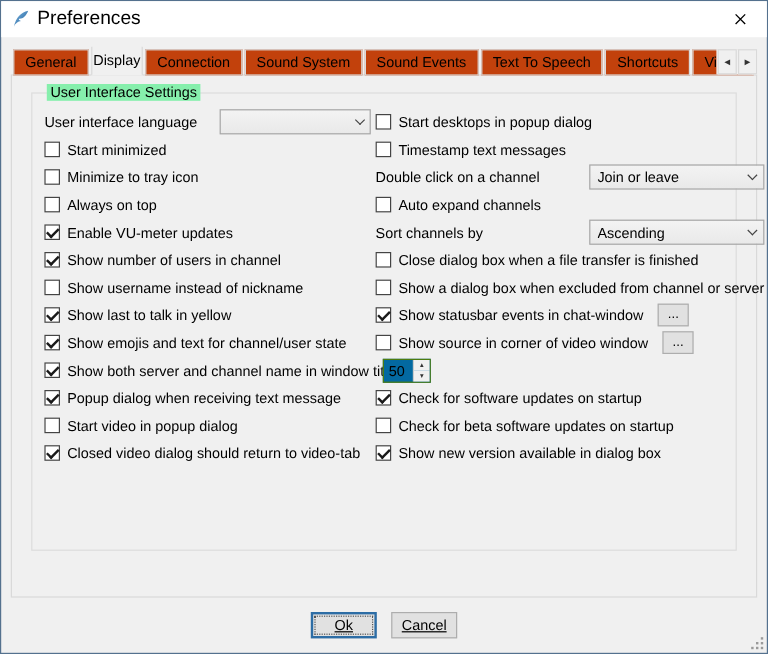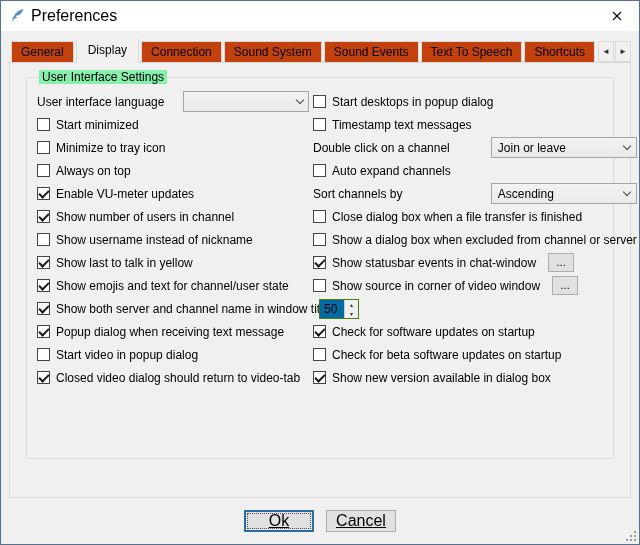--- a/index.html
+++ b/index.html
@@ -6,21 +6,21 @@
   html,body{width:640px;height:545px;overflow:hidden}
   body{font-family:"Liberation Sans",sans-serif;font-size:12px;color:#000;background:#f0f0f0}
   .window{width:640px;height:545px;border:1px solid #54718e;display:flex;flex-direction:column;position:relative;background:#f0f0f0}
   .titlebar{height:30px;background:#fff;display:flex;align-items:center;padding-left:8px;flex:none}
   .app-icon{width:16px;height:16px;margin-right:6px}
   .title-text{font-size:16px}
   .close-btn{margin-left:auto;width:45px;height:30px;display:flex;align-items:center;justify-content:center;cursor:default}
   .content{flex:1;display:flex;flex-direction:column;padding:8px 8px 0;min-height:0}
   .tabbar{display:flex;align-items:flex-end;position:relative;height:24px;z-index:2;margin-bottom:-1px;overflow:hidden;padding-left:2px}
   .tab{flex:none;background:#c2410c;border:1px solid #d9d9d9;padding:3px 9px;white-space:nowrap;margin-right:2px}
-  .tab.selected{background:#f0f0f0;border-bottom:1px solid #f0f0f0;padding:5px 11px}
+  .tab.selected{background:#f0f0f0;border-bottom:1px solid #f0f0f0;padding:5px 1px}
   .tab-arrows{position:absolute;right:0;bottom:1px;display:flex;background:#f0f0f0}
   .tab-arrow{width:16px;height:21px;border:1px solid #d9d9d9;background:#f0f0f0;display:flex;align-items:center;justify-content:center;font-size:8px;color:#333;margin-left:1px}
   .tabpage{flex:1;border:1px solid #d9d9d9;background:#f0f0f0;position:relative;min-height:0}
   .groupbox{position:relative;margin:14px 16px;border:1px solid #dcdcdc;height:382px;padding:12px 6px 0 10px}
   .gb-title{position:absolute;top:-8px;left:12px;background:#86efac;padding:0 3px}
   .columns{display:grid;grid-template-columns:272px 1fr;column-gap:4px}
   .col{display:flex;flex-direction:column}
   .row{display:flex;align-items:center;height:23px;gap:6px}
   .lbl{white-space:nowrap}
   .cb{flex:none;width:13px;height:13px;background:#fff;border:1px solid #444;position:relative}
@@ -30,21 +30,21 @@
   .combo-arrow{flex:none;width:17px;height:100%;display:flex;align-items:center;justify-content:center}
   .chev{width:6px;height:6px;border-right:1px solid #444;border-bottom:1px solid #444;transform:rotate(45deg);margin-top:-3px}
   .lang-combo{width:126px;margin-left:auto}
   .right-combo{width:146px;margin-left:auto}
   .dots-btn{margin-left:6px;width:26px;height:19px;border:1px solid #adadad;background:#e1e1e1;font-size:11px;line-height:9px;text-align:center;font-family:inherit}
   .spin{margin-left:6px;width:40px;height:20px;border:1px solid #4d7c0f;background:#0369a1;display:flex}
   .spin-value{flex:1;display:flex;align-items:center;padding-left:4px}
   .spin-btns{width:14px;display:flex;flex-direction:column;border-left:1px solid #ccc}
   .spin-b{flex:1;font-size:6px;display:flex;align-items:center;justify-content:center;background:#f0f0f0;color:#333}
   .button-row{flex:none;height:46px;display:flex;align-items:center;justify-content:center;gap:12px}
-  .btn{width:70px;height:22px;background:#e1e1e1;border:1px solid #adadad;font-family:inherit;font-size:16px;text-decoration:underline}
+  .btn{width:55px;height:22px;background:#e1e1e1;border:1px solid #adadad;font-family:inherit;font-size:12px;text-decoration:underline}
   .btn.default{border:2px solid #2d6da5;outline:1px dotted #555;outline-offset:-4px}
   .resize-grip{position:absolute;right:2px;bottom:2px}
 </style>
 </head>
 <body>
 
 <div class="window">
 
   <div class="titlebar">
     <svg class="app-icon" viewBox="0 0 16 16">

